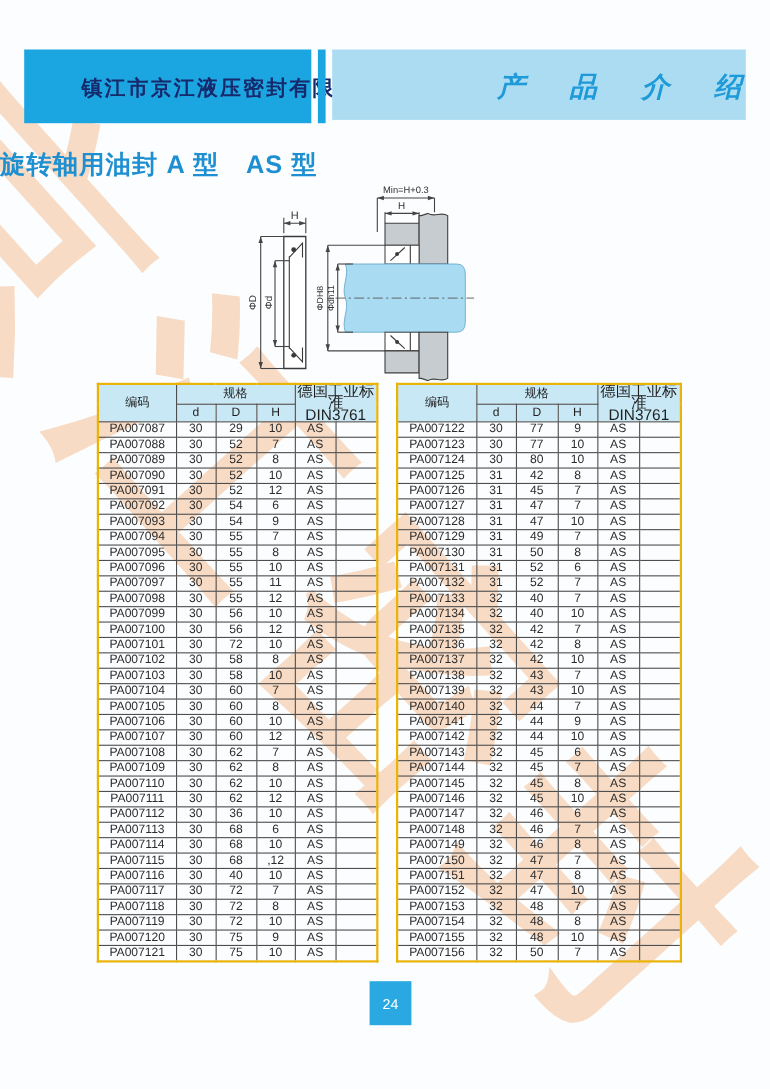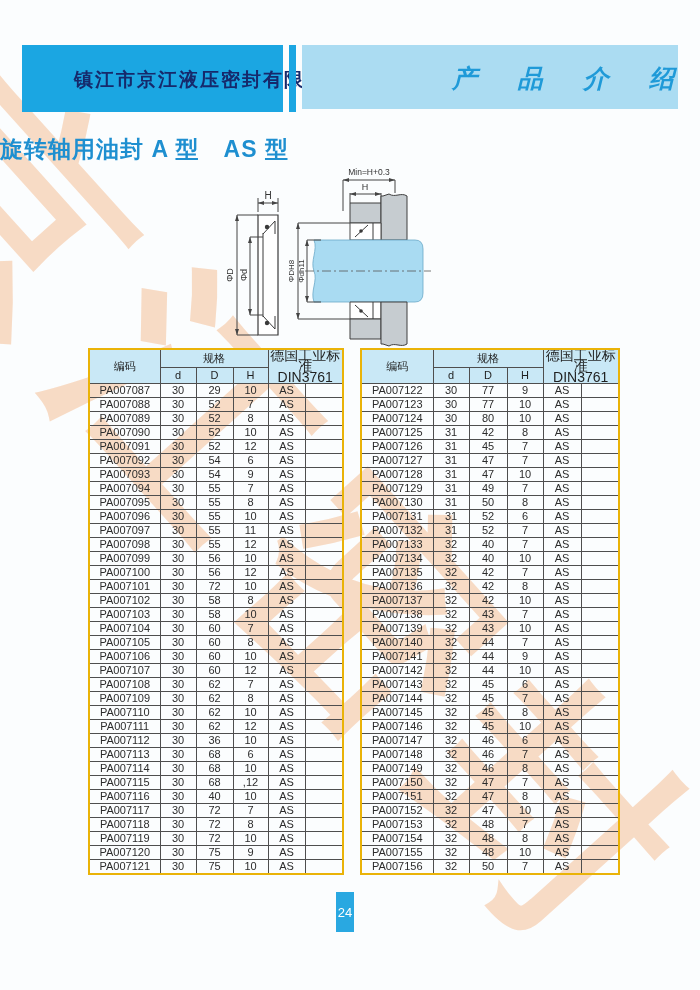--- a/index.html
+++ b/index.html
@@ -31,21 +31,21 @@
   .tbl-left{left:88px;top:348px;}
   .tbl-right{left:360px;top:348px;}
   .tbl td,.tbl th{border:1px solid #4e4e4e;padding:0;text-align:center;font-size:11px;
     color:#2c2c2c;font-weight:normal;height:13px;line-height:13px;overflow:hidden;}
   .tbl thead th{background:#c9e8f6;font-size:11px;color:#1f1f1f;}
   .tbl th.std{font-size:14px;line-height:11px;}
   .tbl{border:2px solid #eab308;}
   .tbl thead tr.r1 th{height:15px;}
 
   
-  .page-num{position:absolute;left:336px;top:892px;width:18px;height:40px;background:#29a8e1;z-index:2;
+  .page-num{position:absolute;left:336px;top:892px;width:38px;height:40px;background:#29a8e1;z-index:2;
     color:#ffffff;font-size:13px;display:flex;align-items:center;justify-content:center;}
 
   svg text{font-family:"Liberation Sans",sans-serif;fill:#333;}
   svg line,svg path,svg rect,svg polygon,svg polyline{vector-effect:non-scaling-stroke;}
 </style>
 </head>
 <body>
 
 <div class="page">
 

